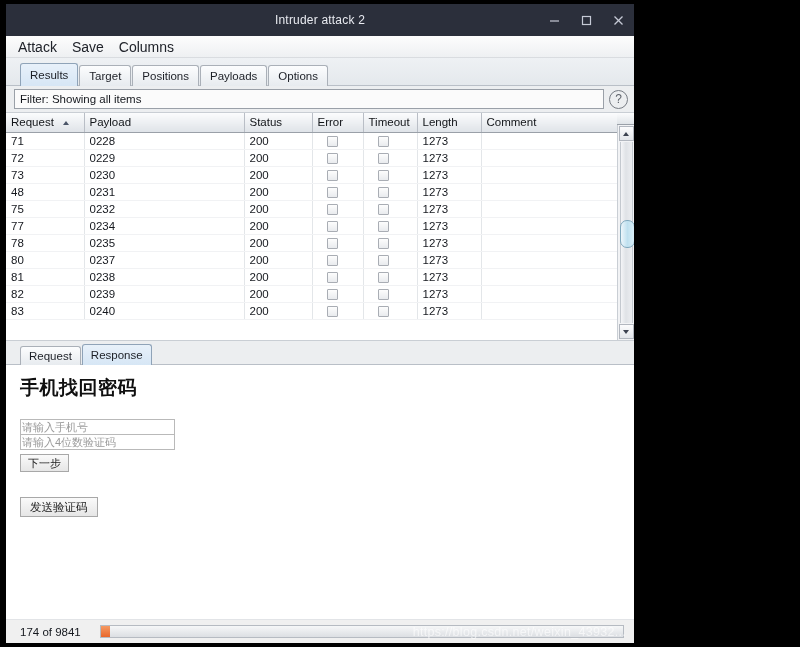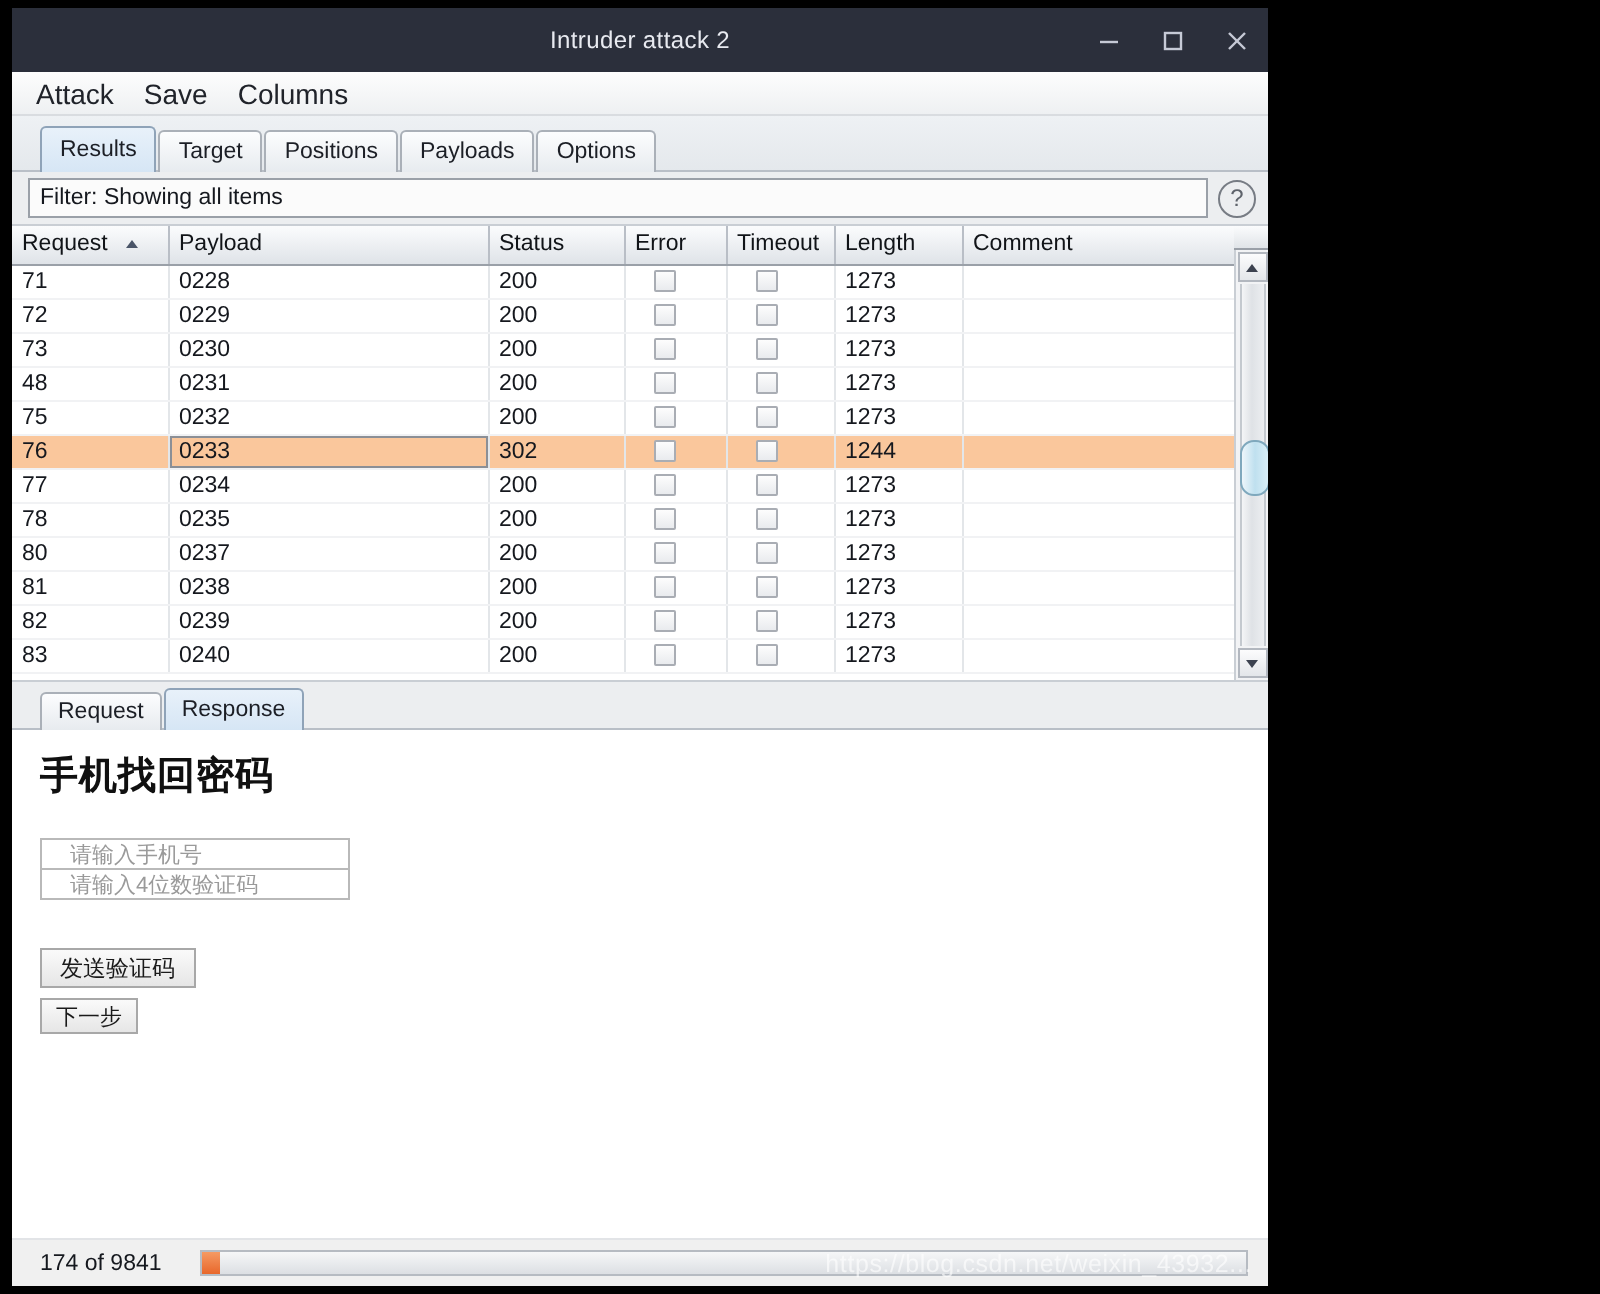--- a/index.html
+++ b/index.html
@@ -313,21 +313,21 @@
     margin: 0 0 18px 0;
     letter-spacing: .5px;
   }
   .wf-input {
     width: 155px;
     height: 16px;
     border: 1px solid #b9b9b9;
     background: #fff;
     font-size: 11px;
     color: #9a9a9a;
-    padding: 0 14px;
+    padding: 0 1px;
     display: flex; align-items: center;
     margin-bottom: -1px;
   }
   .wf-btn {
     display: inline-flex; align-items: center; justify-content: center;
     height: 18px;
     padding: 0 7px;
     margin-top: 5px;
     border: 1px solid #a8a8a8;
     background: linear-gradient(#fafafa, #e6e6e6);
@@ -495,30 +495,20 @@
             <tr>
               <td>75</td>
               <td>0232</td>
               <td>200</td>
               <td class="col-error"><span class="cb"></span></td>
               <td class="col-timeout"><span class="cb"></span></td>
               <td>1273</td>
               <td></td>
               <td style="border-right: none;"></td>
             </tr>
-            <tr class="selected">
-              <td>76</td>
-              <td class="focus-cell">0233</td>
-              <td>302</td>
-              <td class="col-error"><span class="cb"></span></td>
-              <td class="col-timeout"><span class="cb"></span></td>
-              <td>1244</td>
-              <td></td>
-              <td style="border-right: none;"></td>
-            </tr>
             <tr>
               <td>77</td>
               <td>0234</td>
               <td>200</td>
               <td class="col-error"><span class="cb"></span></td>
               <td class="col-timeout"><span class="cb"></span></td>
               <td>1273</td>
               <td></td>
               <td style="border-right: none;"></td>
             </tr>
@@ -595,24 +585,24 @@
     <div class="stab">Request</div>
     <div class="stab active">Response</div>
   </div>
 
 
   <div id="render-pane">
     <h1 id="render-title">手机找回密码</h1>
     <div class="wf-input">请输入手机号</div>
     <div class="wf-input">请输入4位数验证码</div>
     <div>
-      <span class="wf-btn" id="send-code-btn">发送验证码</span>
+      <span class="wf-btn">下一步</span>
     </div>
     <div>
-      <span class="wf-btn">下一步</span>
+      <span class="wf-btn" id="send-code-btn">发送验证码</span>
     </div>
   </div>
 
   <div id="statusbar">
     <span id="status-count">174 of 9841</span>
     <div id="progress-outer">
       <div id="progress-fill" style="width: 1.77%;"></div>
     </div>
     <span id="watermark">https://blog.csdn.net/weixin_43932...</span>
   </div>

